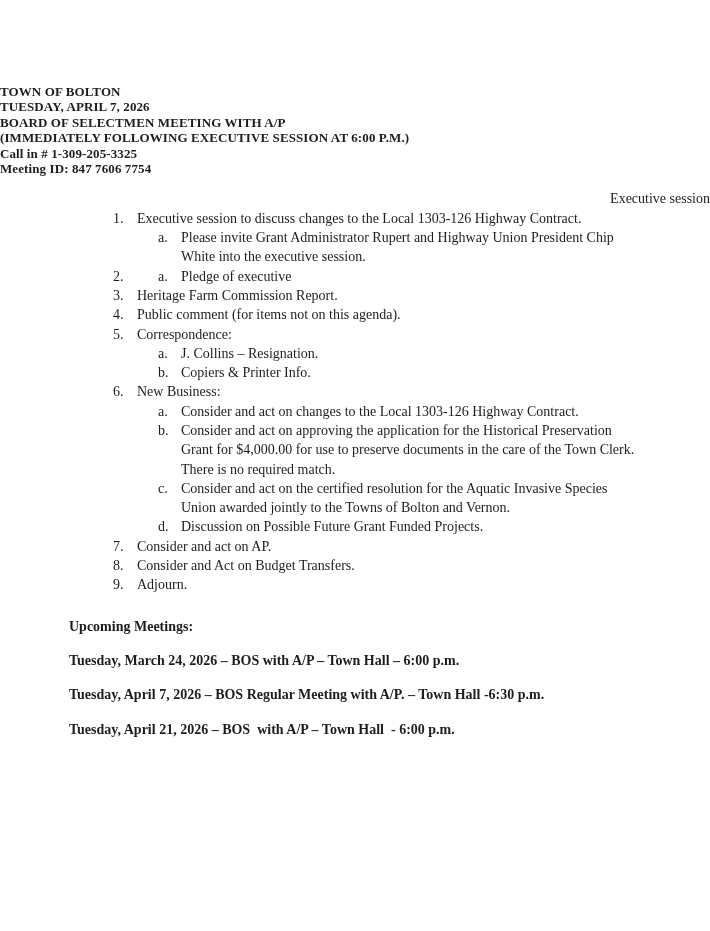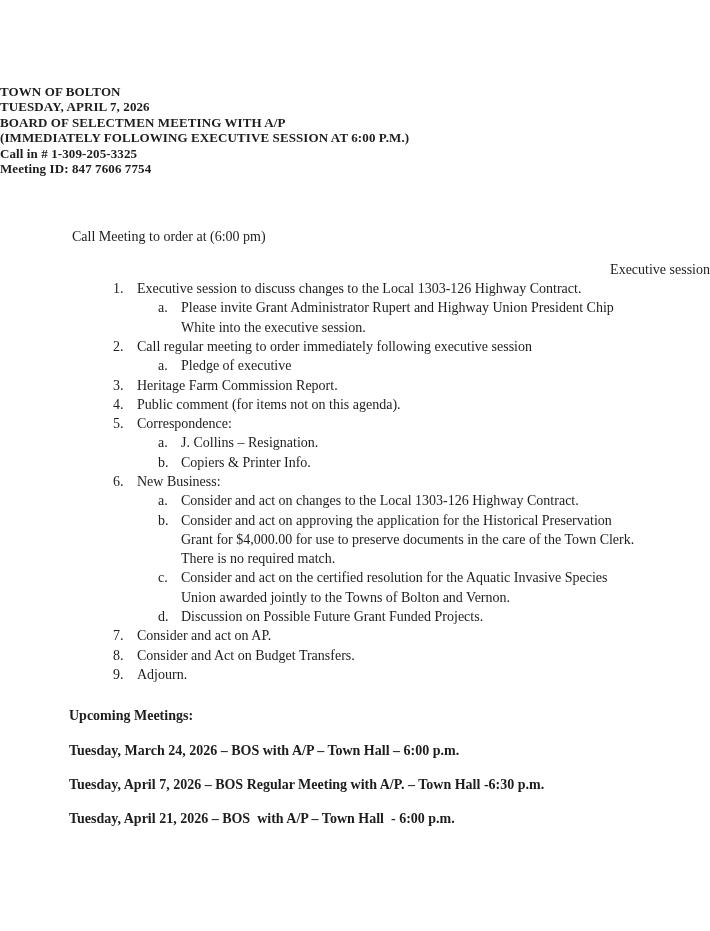--- a/index.html
+++ b/index.html
@@ -44,38 +44,36 @@
 
   <header class="doc-header">
     <div>TOWN OF BOLTON</div>
     <div>TUESDAY, APRIL 7, 2026</div>
     <div>BOARD OF SELECTMEN MEETING WITH A/P</div>
     <div>(IMMEDIATELY FOLLOWING EXECUTIVE SESSION AT 6:00 P.M.)</div>
     <div>Call in # 1-309-205-3325</div>
     <div>Meeting ID: 847 7606 7754</div>
   </header>
 
-  <p class="body-text call">Call Meeting to order at (6:00 pm)</p>
 
   <p class="body-text sect">Executive session</p>
 
   <div class="agenda">
 
     <div class="item">
       <span class="num">1.</span>
       <span class="txt">Executive session to discuss changes to the Local 1303-126 Highway Contract.</span>
     </div>
     <div class="sub">
       <span class="num">a.</span>
       <span class="txt">Please invite Grant Administrator Rupert and Highway Union President Chip White into the executive session.</span>
     </div>
 
     <div class="item">
       <span class="num">2.</span>
-      <span class="txt">Call regular meeting to order immediately following executive session</span>
     </div>
     <div class="sub">
       <span class="num">a.</span>
       <span class="txt">Pledge of executive</span>
     </div>
 
     <div class="item">
       <span class="num">3.</span>
       <span class="txt">Heritage Farm Commission Report.</span>
     </div>

